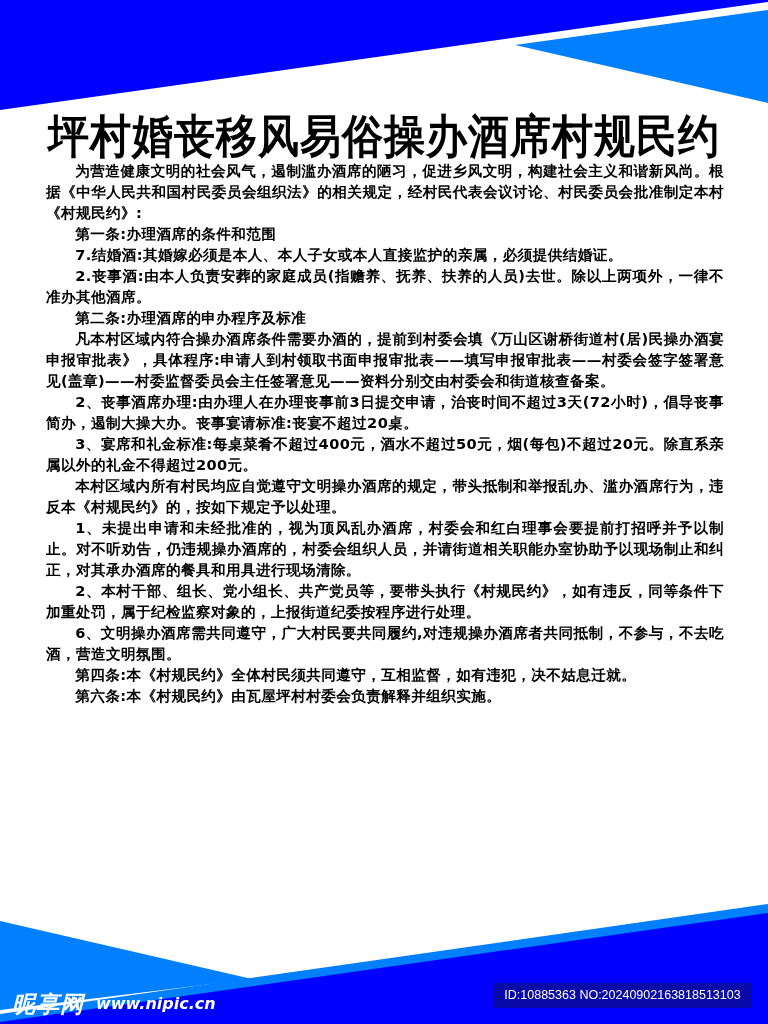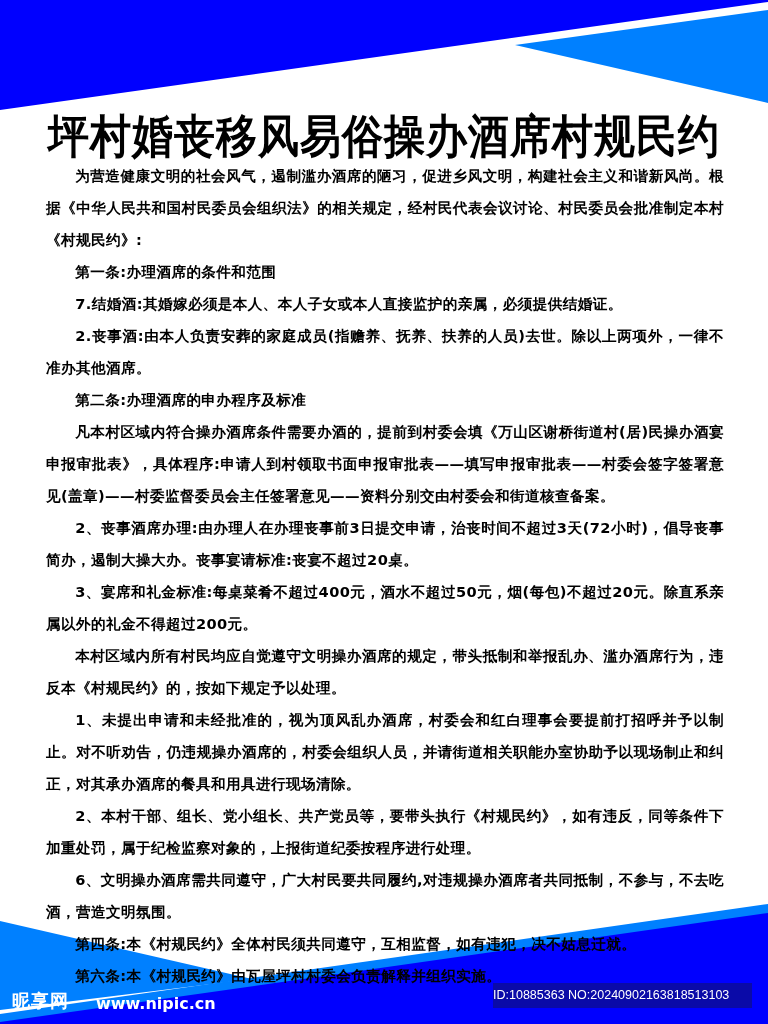--- a/index.html
+++ b/index.html
@@ -3,27 +3,27 @@
 <meta charset="utf-8">
 <style>
   html,body{margin:0;padding:0;}
   body{width:768px;height:1024px;position:relative;overflow:hidden;background:#ffffff;
        font-family:"DejaVu Sans","Liberation Sans",sans-serif;}
   .bg{position:absolute;left:0;top:0;width:768px;height:1024px;}
   .title{position:absolute;left:0;top:106px;width:768px;text-align:center;
          font-size:41px;font-weight:bold;letter-spacing:1px;color:#000;
          transform:scaleY(1.12);transform-origin:top center;}
   .content{position:absolute;left:46px;top:160px;width:678px;color:#000;
-           font-size:14.6px;font-weight:bold;line-height:32px;letter-spacing:0.4px;}
+           font-size:14.6px;font-weight:bold;line-height:21px;letter-spacing:0.4px;}
   .content p{margin:0;text-indent:2em;text-align:justify;}
-  .wm-logo{position:absolute;left:12px;top:989px;color:#fff;font-size:18px;font-weight:bold;
-           letter-spacing:1px;}
-  .wm-url{position:absolute;left:96px;top:994px;color:#fff;font-size:16px;font-weight:bold;}
+  .wm-logo{position:absolute;left:12px;top:989px;color:#fff;font-size:23px;font-weight:bold;
+           font-style:italic;letter-spacing:1px;}
+  .wm-url{position:absolute;left:96px;top:994px;color:#fff;font-size:16px;font-weight:bold;font-style:italic;}
   .wm-id{position:absolute;left:493px;top:983px;width:259px;height:25px;background:#0a0aa8;
-         color:#fff;font-size:12.5px;line-height:25px;text-align:left;
+         color:#fff;font-size:12.5px;line-height:25px;text-align:center;
          font-family:"Liberation Sans","DejaVu Sans",sans-serif;}
 </style>
 </head>
 <body>
 
 <svg class="bg" viewBox="0 0 768 1024" xmlns="http://www.w3.org/2000/svg">
 
   <polygon points="0,0 768,0 768,2 0,110" fill="#0000ff"></polygon>
 
   <polygon points="515,45 768,10 768,103" fill="#0080ff"></polygon>

